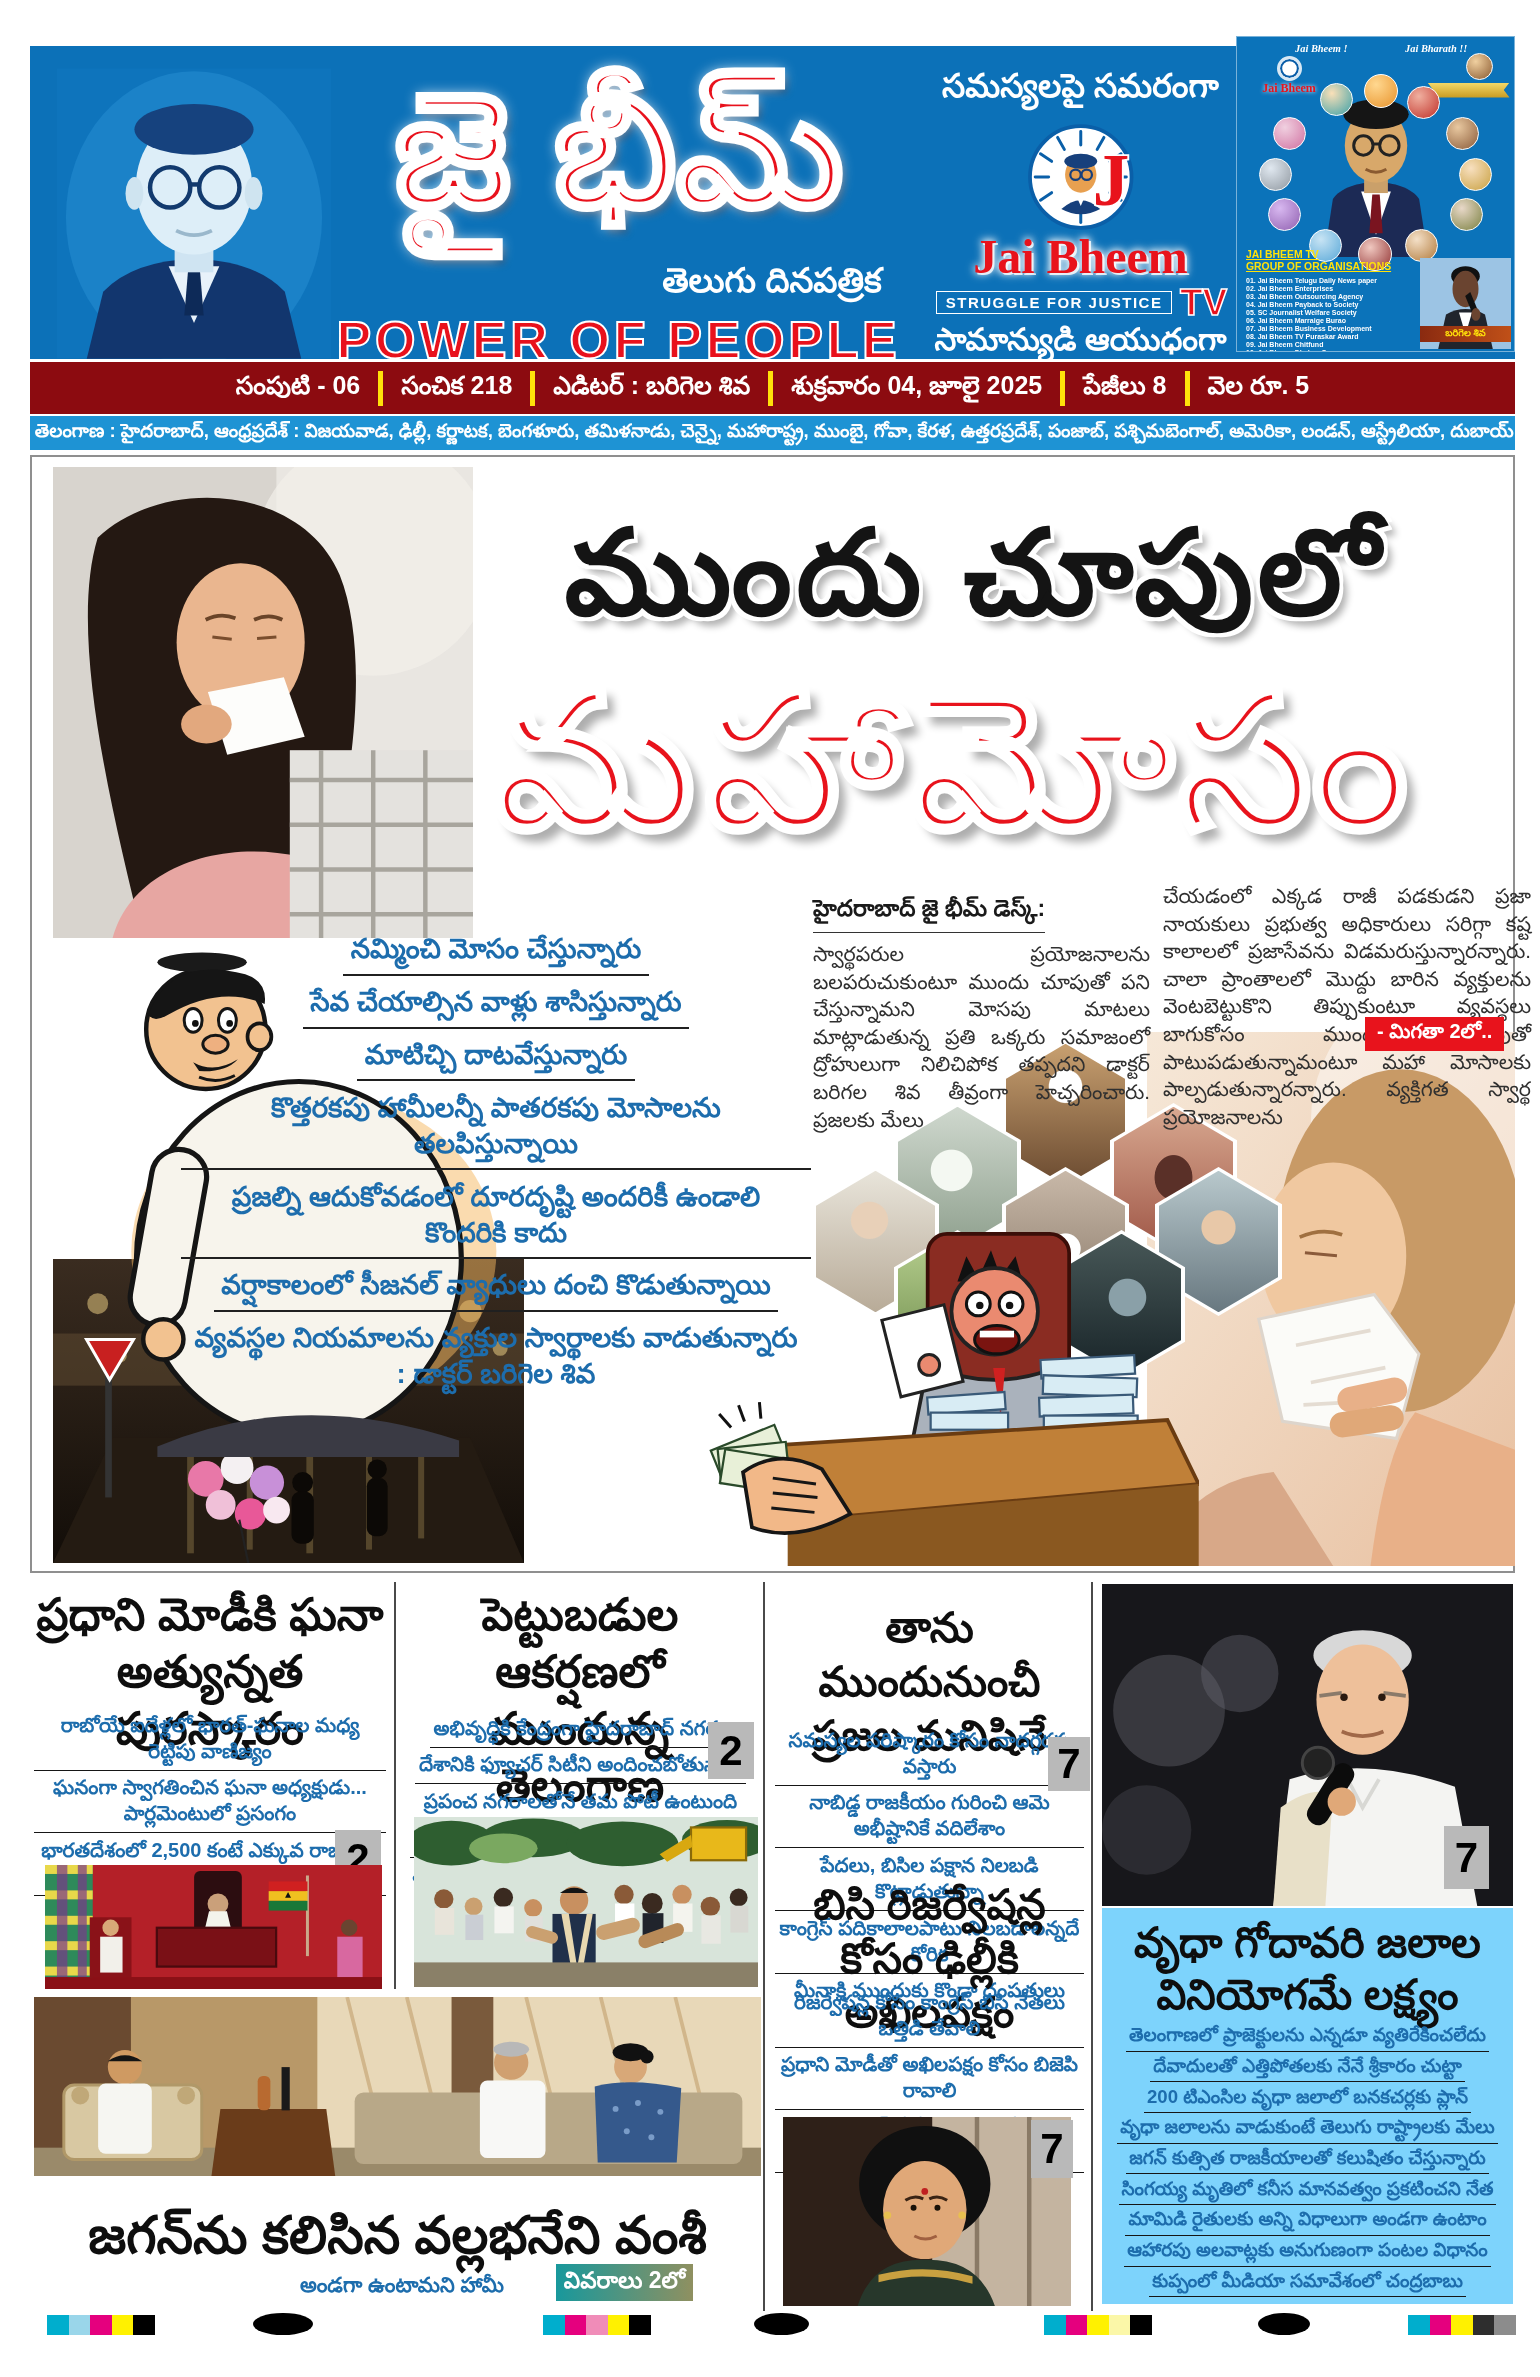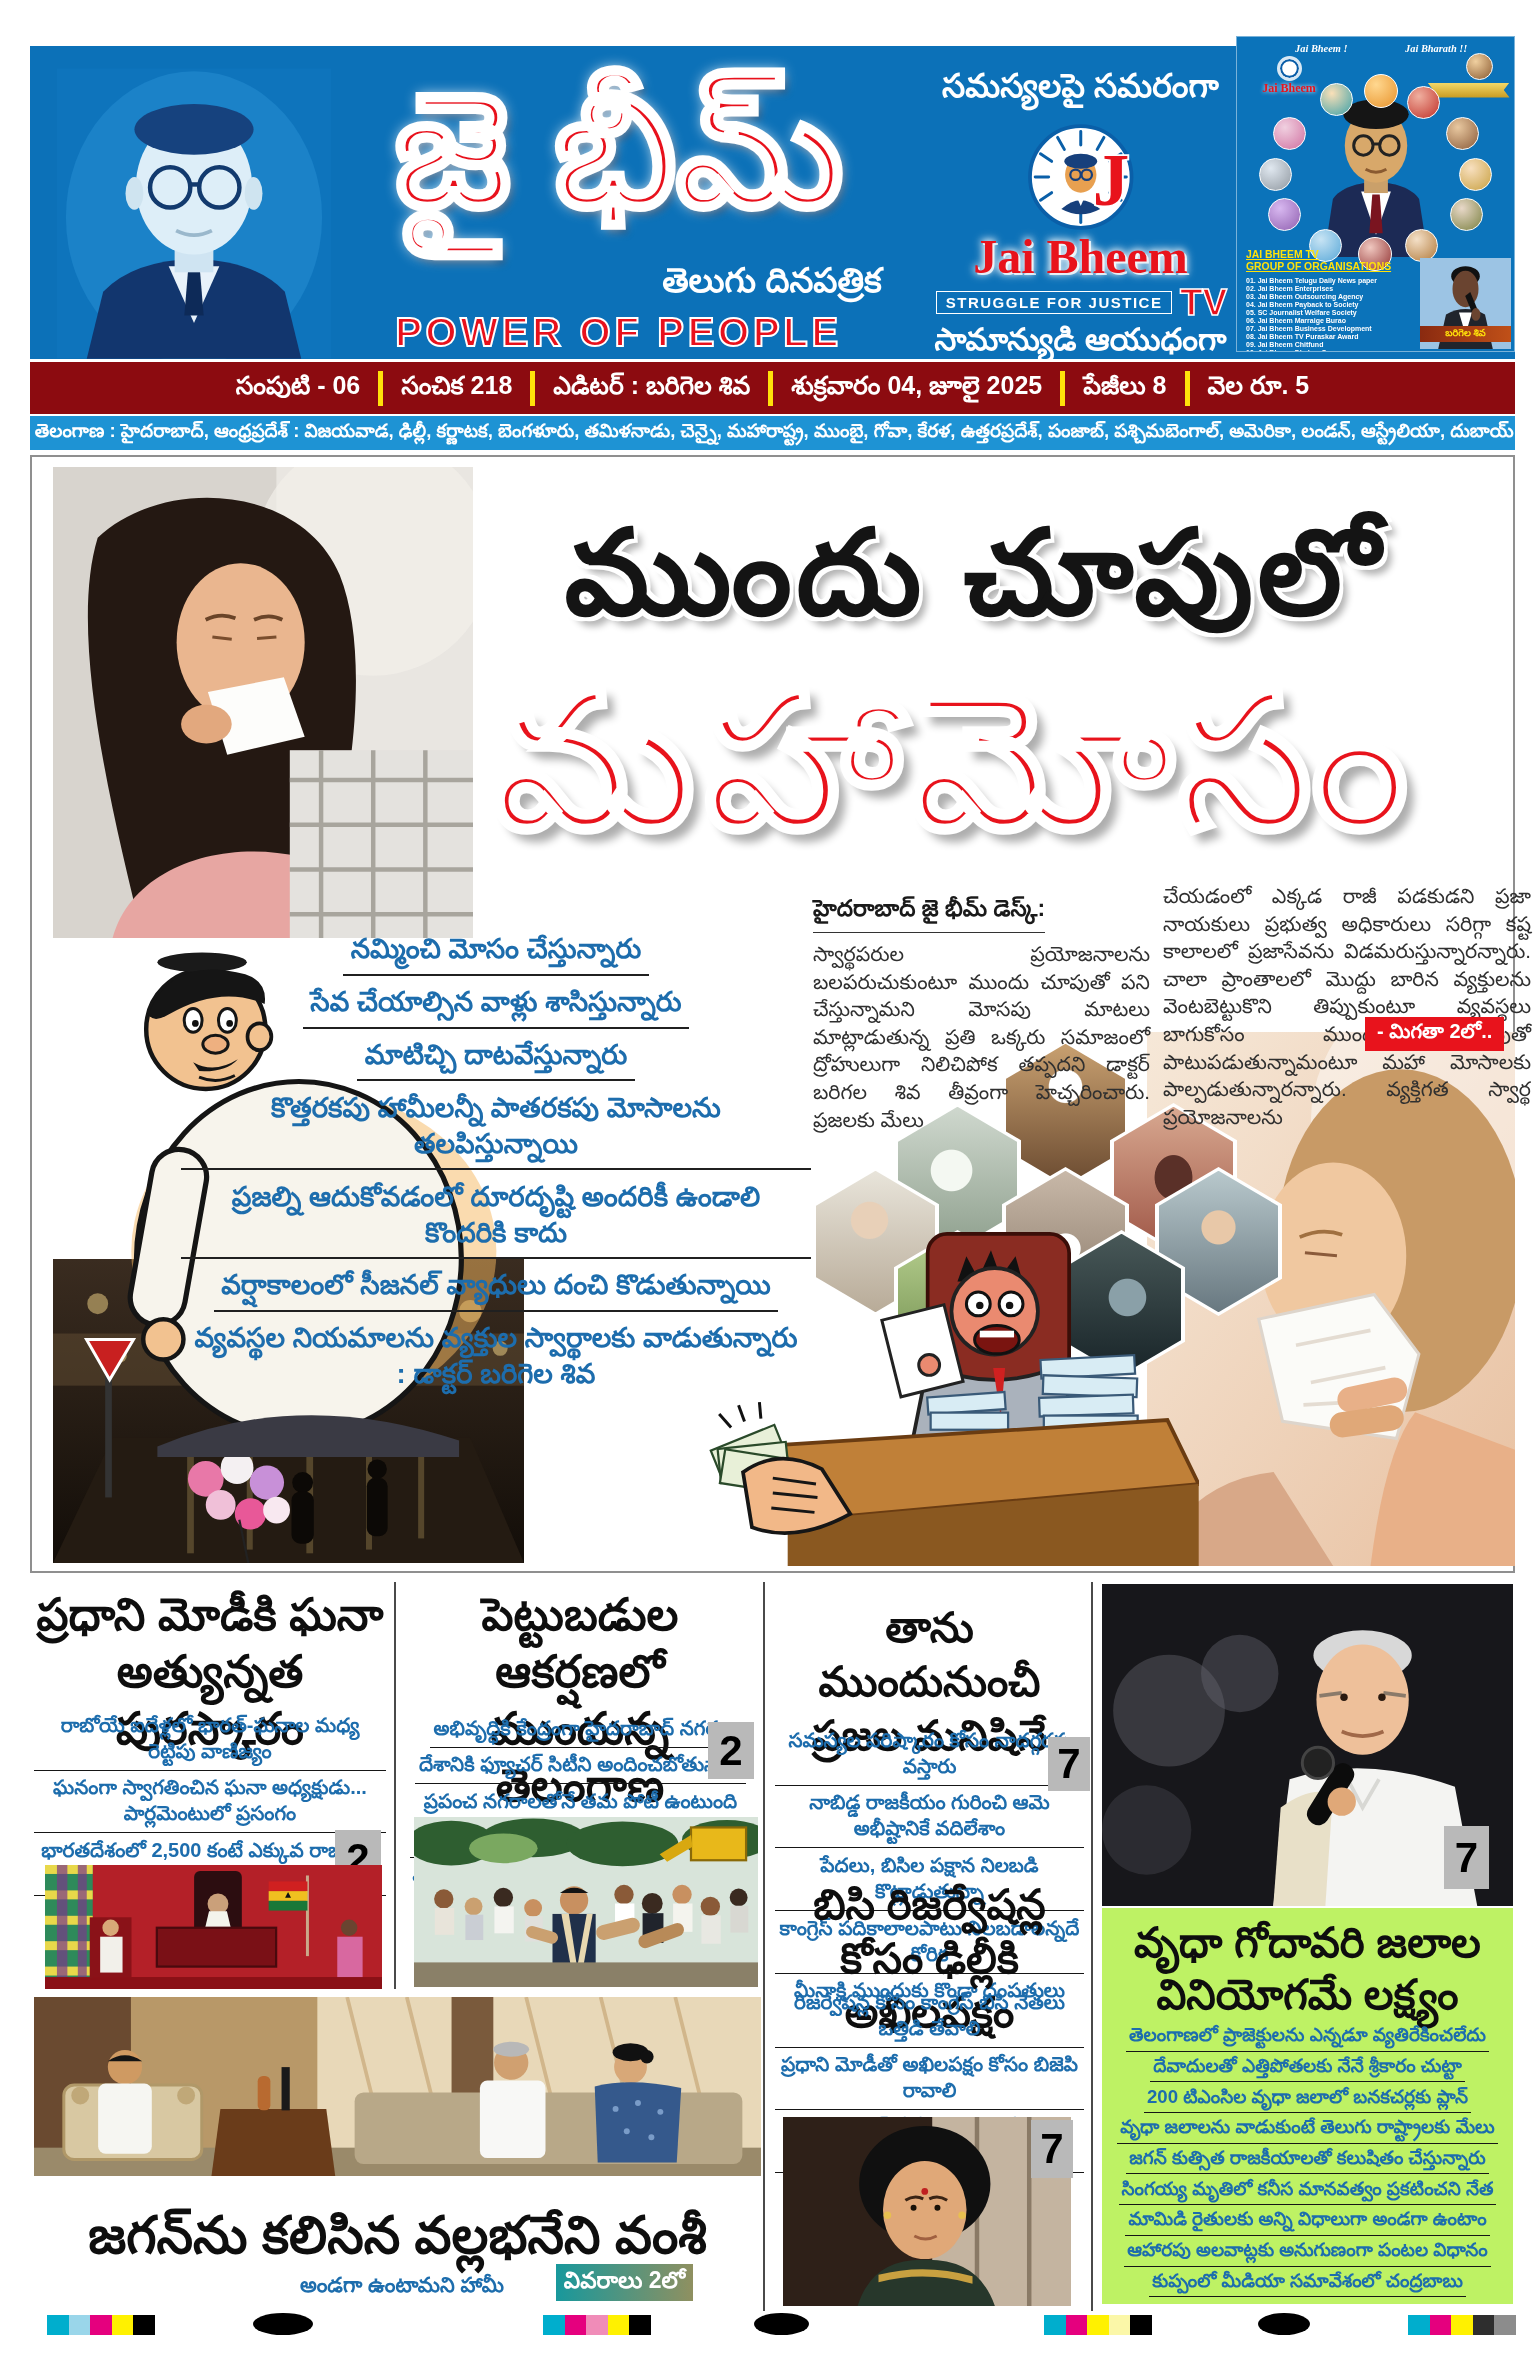--- a/index.html
+++ b/index.html
@@ -8,21 +8,21 @@
   #page *{box-sizing:border-box;}
   .abs{position:absolute;}
 
   
   #masthead{left:30px;top:46px;width:1485px;height:313px;background:#0c71b8;}
   #amb-photo{left:27px;top:22.4px;width:274px;height:291px;}
   #paper-title{left:291px;top:22.4px;width:596px;text-align:center;font-size:158px;line-height:1.05;
     font-weight:800;color:#e8111c;-webkit-text-stroke:5.2px #fff;
     text-shadow:0 0 13.4px rgba(255,255,255,.9),4.5px 6px 7.5px rgba(40,0,0,.35);}
   #paper-subtitle{left:604px;top:215px;width:276px;text-align:center;font-size:34px;font-weight:700;color:#fff;}
-  #power-line{left:292px;top:264px;width:593px;text-align:center;font-size:40px;font-weight:800;
+  #power-line{left:292px;top:264px;width:593px;text-align:center;font-size:52px;font-weight:800;
     letter-spacing:3.7px;color:#e8111c;-webkit-text-stroke:1.9px #fff;}
   #tagline-top{left:894px;top:21px;width:313px;text-align:center;font-size:33px;font-weight:700;color:#fff;}
   #tv-emblem{left:997px;top:75px;width:112px;height:112px;}
   #tv-name{left:894px;top:183px;width:313px;text-align:center;font-size:48px;font-weight:800;color:#e8131c;
     font-family:"Liberation Serif","DejaVu Serif",serif;
     text-shadow:0 0 7.5px #fff,0 0 10.4px #fff,2.2px 2.2px 0 rgba(255,255,255,.8);}
   #tv-strap-row{left:906px;top:240px;width:291px;display:flex;align-items:center;justify-content:center;gap:7.5px;}
   .tv-strap{background:#0b70b8;border:1.5px solid #fff;color:#fff;font-size:15px;font-weight:700;
     letter-spacing:1.5px;padding:2.2px 9px;white-space:nowrap;}
   .tv-word{color:#e8131c;font-size:37px;font-weight:800;-webkit-text-stroke:1.5px #fff;line-height:.9;}
@@ -115,21 +115,21 @@
   #praja-h{left:772px;top:1601px;width:315px;font-size:42px;line-height:54px;}
   #praja-pts{left:775px;top:1723px;width:309px;}
   #praja-badge{left:1048px;top:1737px;width:42px;height:54px;}
   #bc-h{left:772px;top:1878px;width:315px;font-size:42px;line-height:54px;}
   #bc-pts{left:775px;top:1985px;width:309px;}
   #kavitha-photo{left:783px;top:2117px;width:288px;height:189px;}
   #kavitha-badge{left:1031px;top:2120px;width:42px;height:58px;}
 
   #cbn-photo{left:1102px;top:1584px;width:411px;height:322px;}
   #cbn-badge{left:1444px;top:1826px;width:45px;height:63px;}
-  #ybox{position:absolute;left:1102px;top:1908px;width:411px;height:396px;background:#bef264;padding:9px 10.4px 4.5px;}
+  #ybox{position:absolute;left:1102px;top:1908px;width:411px;height:396px;background:#7dd3fc;padding:9px 10.4px 4.5px;}
   #ybox .yh{text-align:center;font-weight:800;color:#0e0e0e;font-size:42px;line-height:52px;}
   #ybox .pt{font-size:18.6px;line-height:23px;padding:2.2px 3px 4.5px;border-bottom:1.5px solid #161616;}
 
   #jagan-photo{left:34px;top:1997px;width:727px;height:179px;}
   #jagan-h{left:34px;top:2205px;width:727px;font-size:52px;line-height:60px;}
   #jagan-sub{position:absolute;left:238px;top:2273px;width:328px;text-align:center;
     color:#1d6dad;font-weight:700;font-size:21px;}
   #viv-badge{position:absolute;left:556px;top:2264px;width:137px;height:37px;
     background:linear-gradient(90deg,#18989c,#8f9060);color:#fff;font-size:23px;font-weight:700;
     display:flex;align-items:center;justify-content:center;cursor:pointer;}

